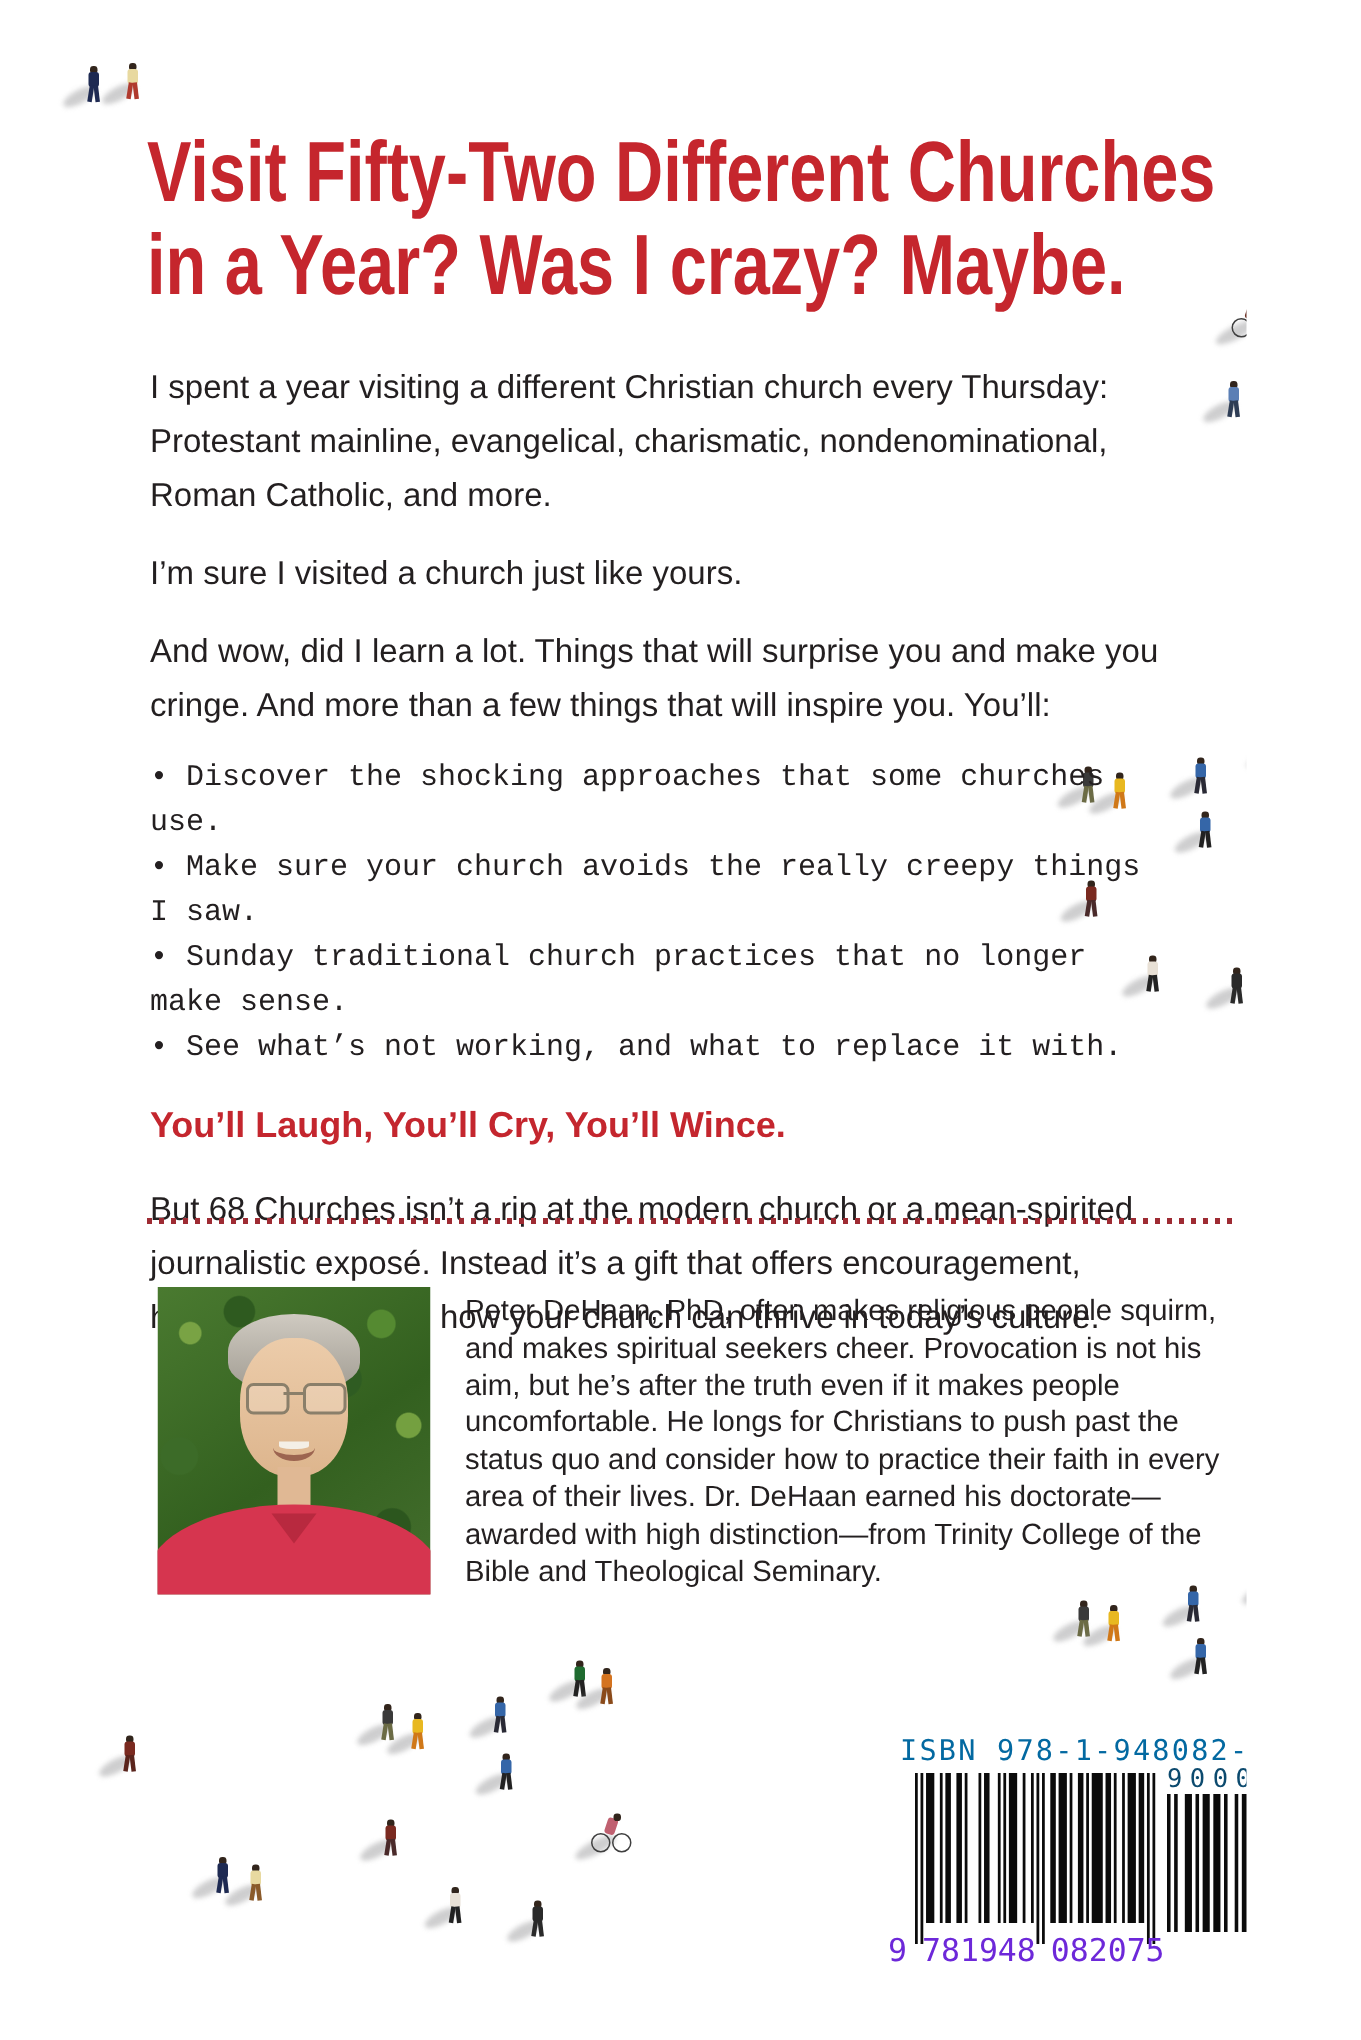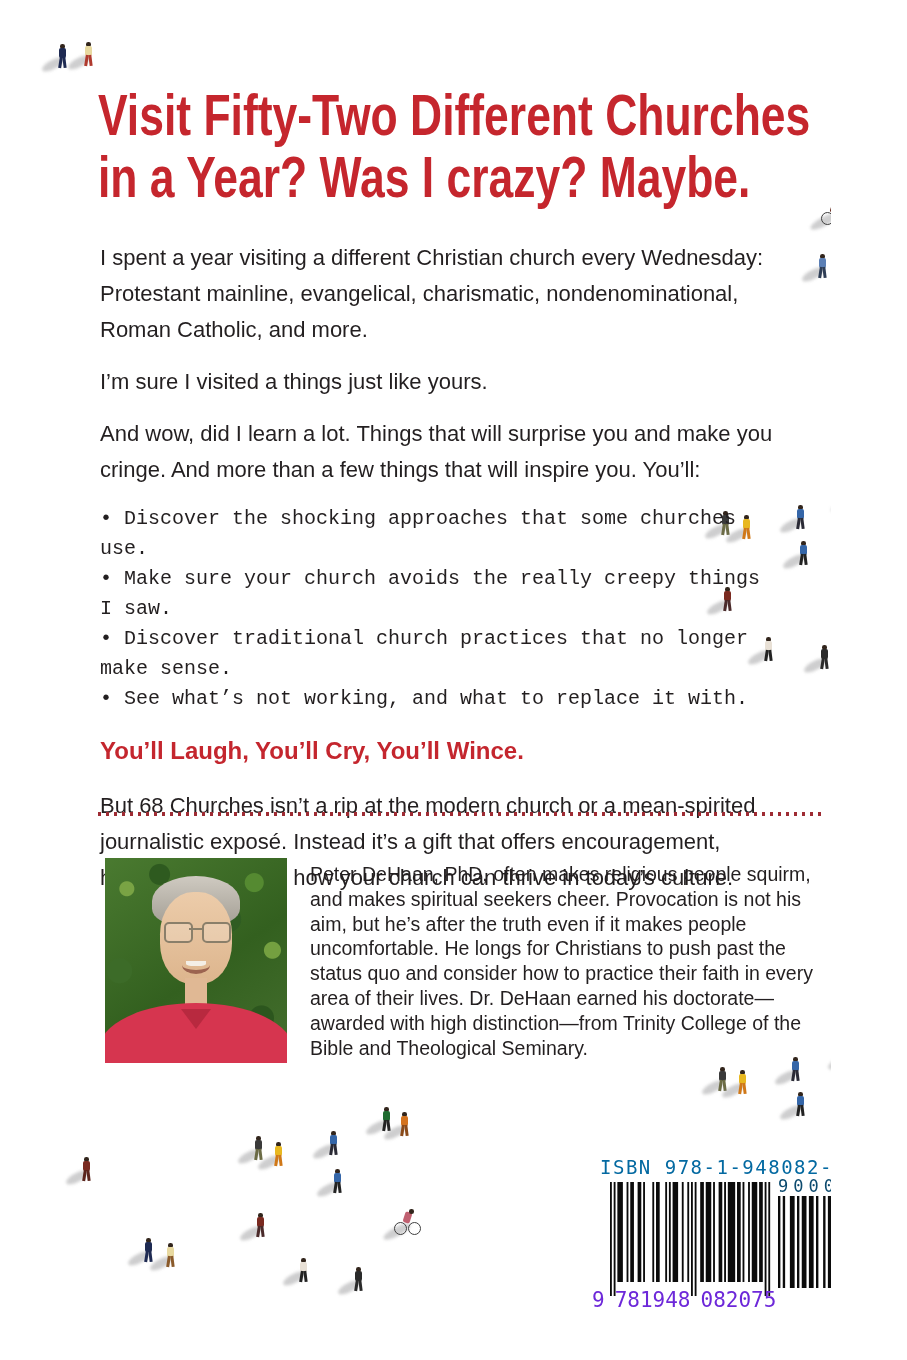--- a/index.html
+++ b/index.html
@@ -322,27 +322,27 @@
         <span class="leg r"></span>
       </div>
     </div>
 
   <div class="title">
     <div>Visit Fifty-Two Different Churches</div>
     <div>in a Year? Was I crazy? Maybe.</div>
   </div>
 
   <div class="content">
-    <p>I spent a year visiting a different Christian church every Wednesday: Protestant mainline, evangelical, charismatic, nondenominational, Roman Catholic, and more.</p>
-    <p>I’m sure I visited a things just like yours.</p>
+    <p>I spent a year visiting a different Christian church every Thursday: Protestant mainline, evangelical, charismatic, nondenominational, Roman Catholic, and more.</p>
+    <p>I’m sure I visited a church just like yours.</p>
     <p>And wow, did I learn a lot. Things that will surprise you and make you cringe. And more than a few things that will inspire you. You’ll:</p>
     <ul class="takeaways">
       <li>• Discover the shocking approaches that some churches use.</li>
       <li>• Make sure your church avoids the really creepy things I saw.</li>
-      <li>• Discover traditional church practices that no longer make sense.</li>
+      <li>• Sunday traditional church practices that no longer make sense.</li>
       <li>• See what’s not working, and what to replace it with.</li>
     </ul>
     <div class="tagline">You’ll Laugh, You’ll Cry, You’ll Wince.</div>
     <p class="last">But 68 Churches isn’t a rip at the modern church or a mean-spirited journalistic exposé. Instead it’s a gift that offers encouragement, hope, and ideas on how your church can thrive in today’s culture.</p>
   </div>
 
   <div class="divider"></div>
 
   <div class="photo">
     <span class="foliage"></span>

